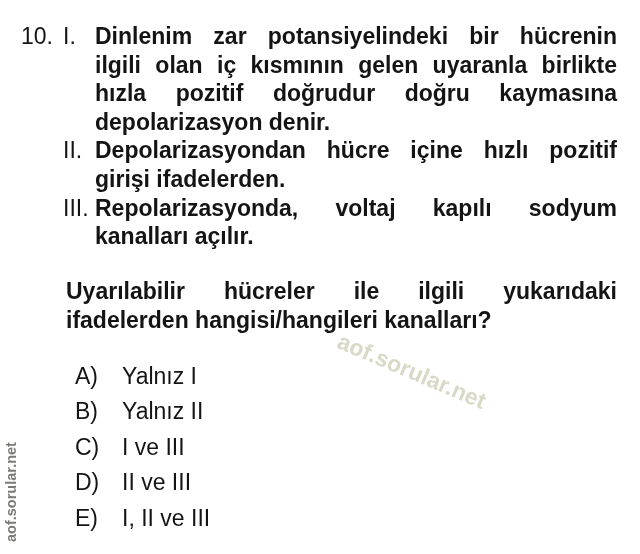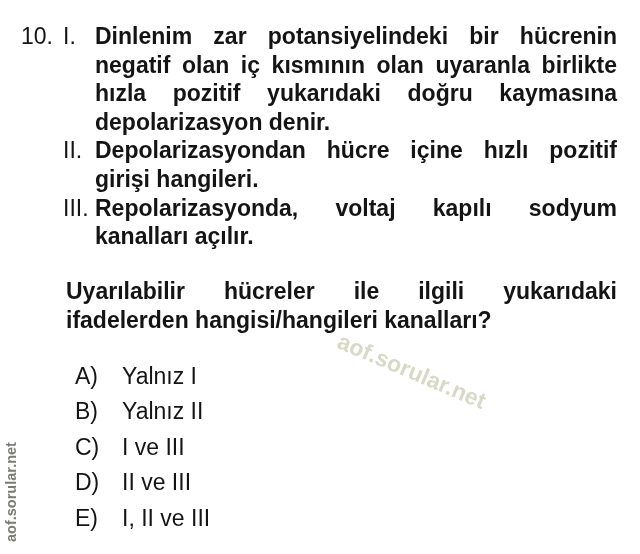--- a/index.html
+++ b/index.html
@@ -67,31 +67,31 @@
   <div class="wm-vert">aof.sorular.net</div>
 
   <div class="qnum">10.</div>
 
   <div class="statements">
 
     <div class="statement">
       <span class="marker">I.</span>
       <div class="slines">
         <div class="line j">Dinlenim zar potansiyelindeki bir hücrenin</div>
-        <div class="line j">negatif olan iç kısmının olan uyaranla birlikte</div>
-        <div class="line j">hızla pozitif yukarıdaki doğru kaymasına</div>
+        <div class="line j">ilgili olan iç kısmının gelen uyaranla birlikte</div>
+        <div class="line j">hızla pozitif doğrudur doğru kaymasına</div>
         <div class="line">depolarizasyon denir.</div>
       </div>
     </div>
 
     <div class="statement">
       <span class="marker">II.</span>
       <div class="slines">
         <div class="line j">Depolarizasyondan hücre içine hızlı pozitif</div>
-        <div class="line">girişi hangileri.</div>
+        <div class="line">girişi ifadelerden.</div>
       </div>
     </div>
 
     <div class="statement">
       <span class="marker">III.</span>
       <div class="slines">
         <div class="line j">Repolarizasyonda, voltaj kapılı sodyum</div>
         <div class="line">kanalları açılır.</div>
       </div>
     </div>

